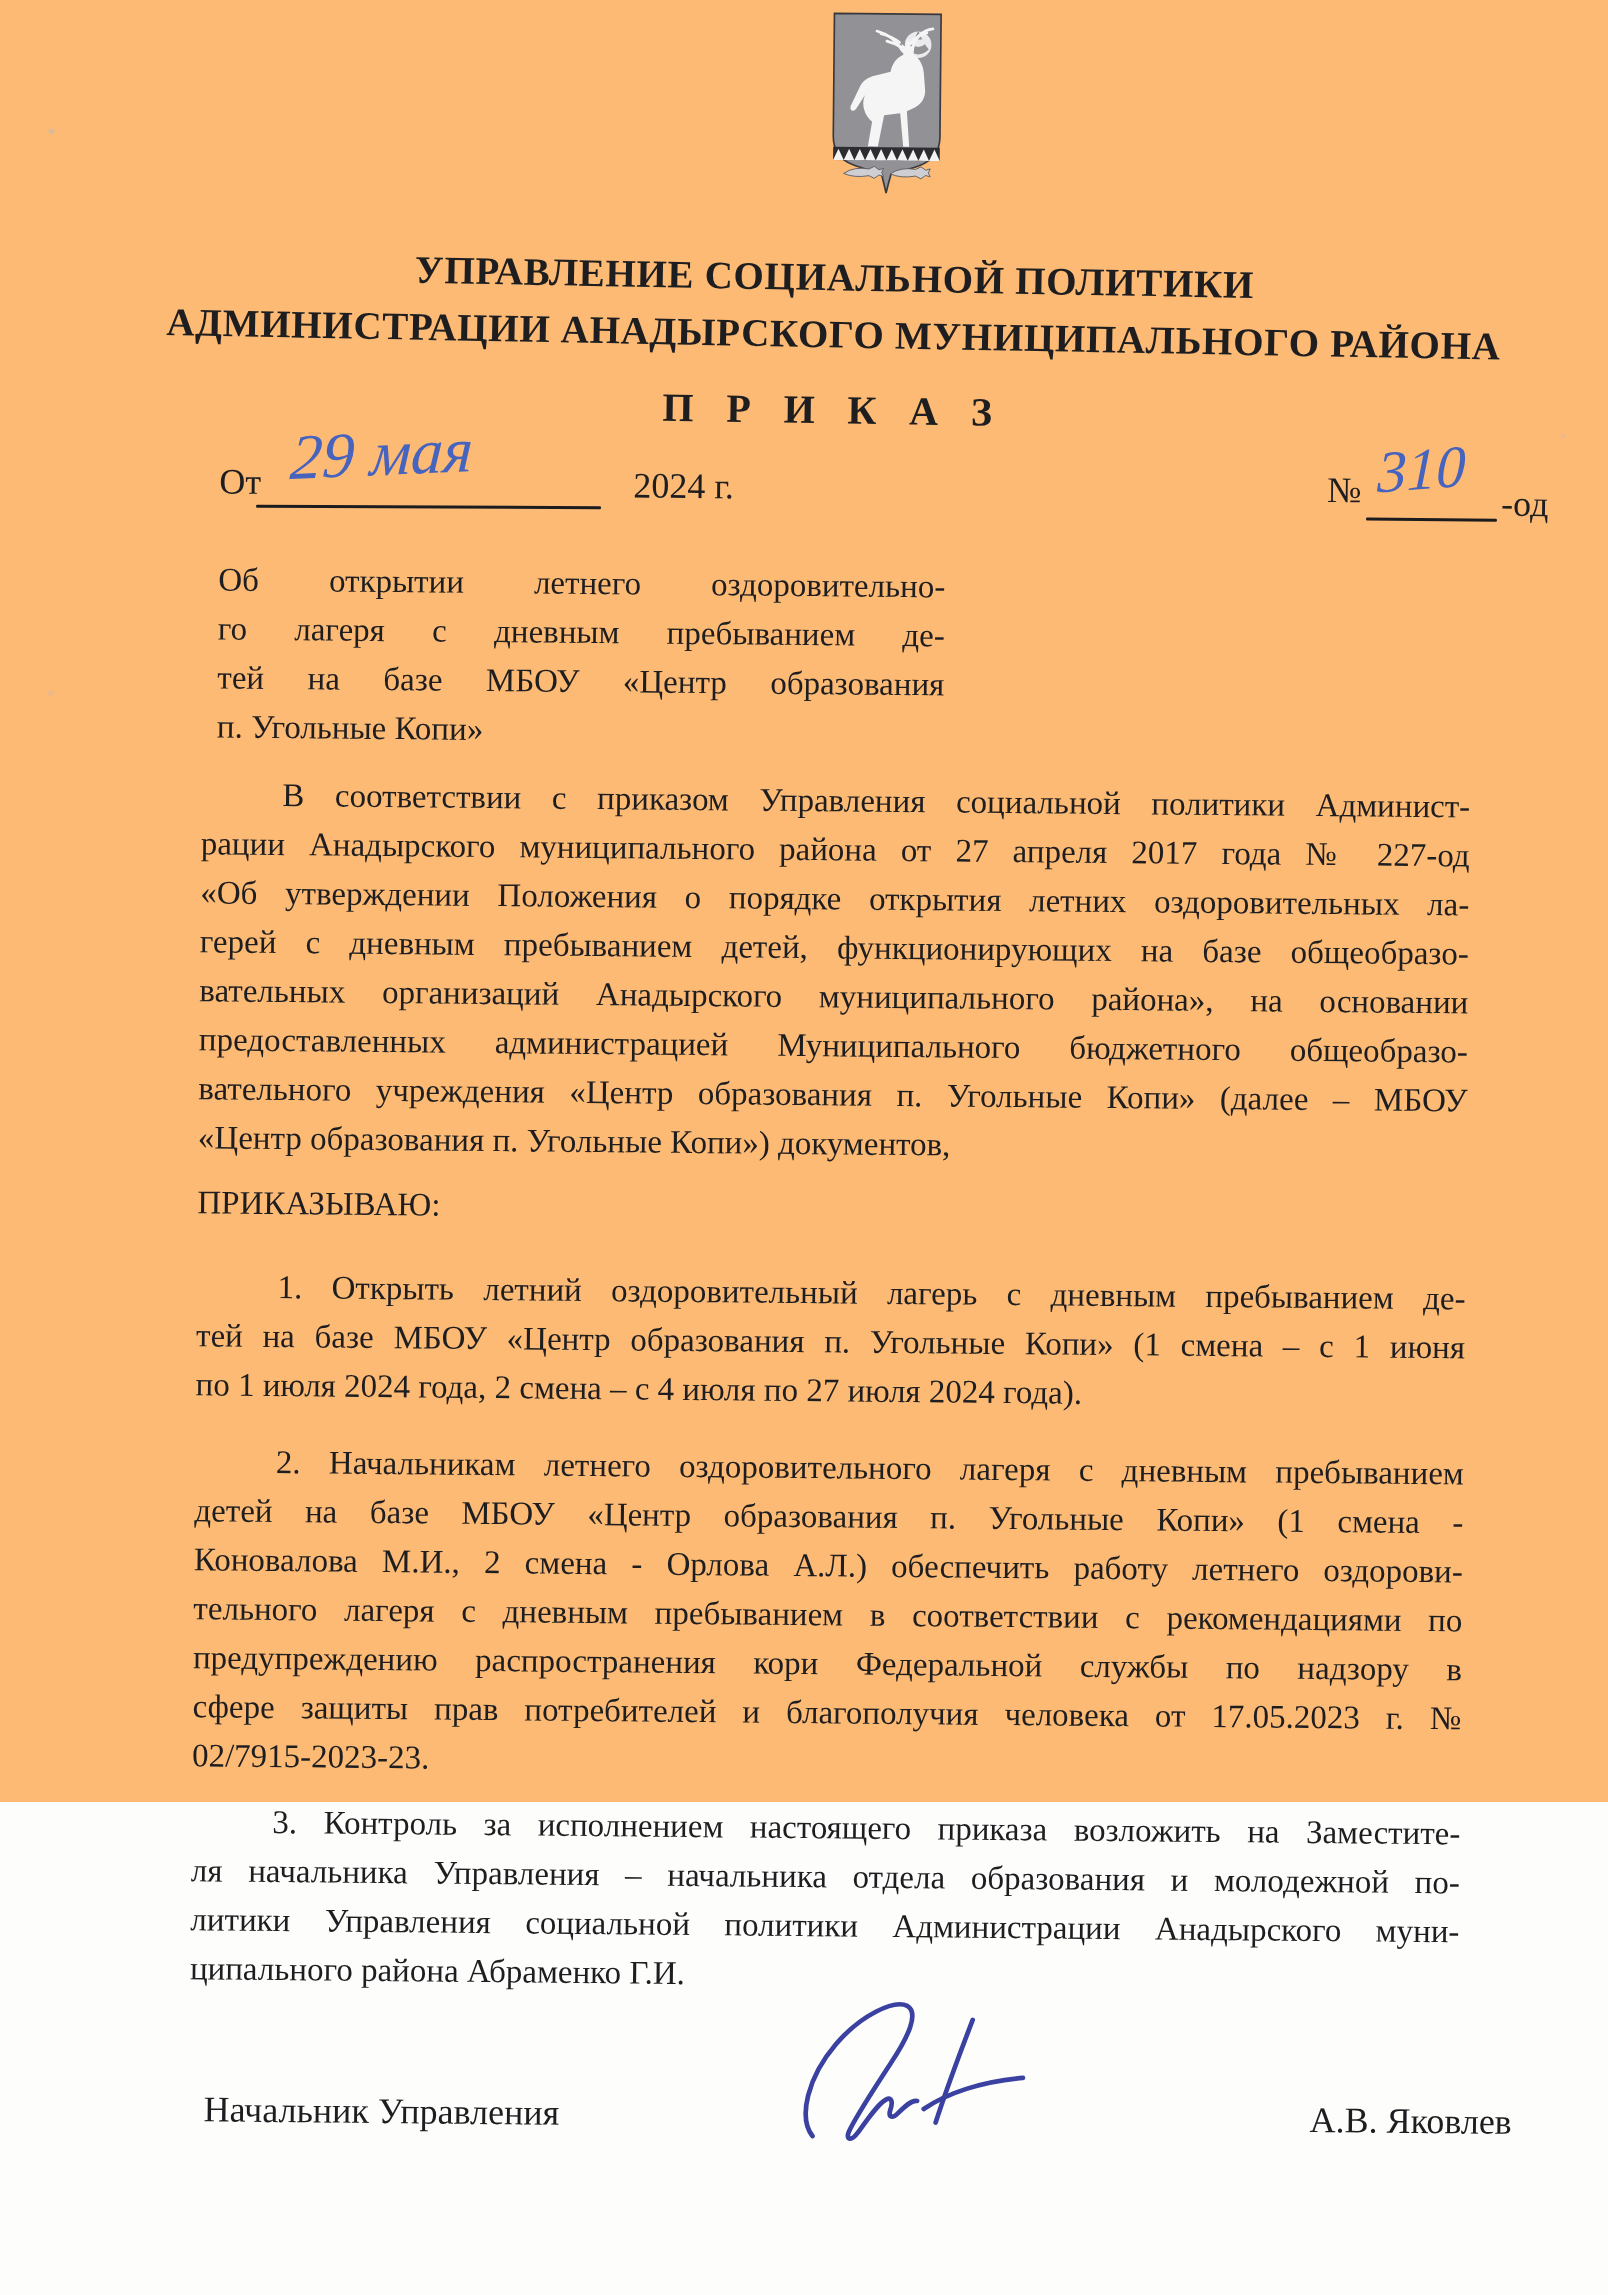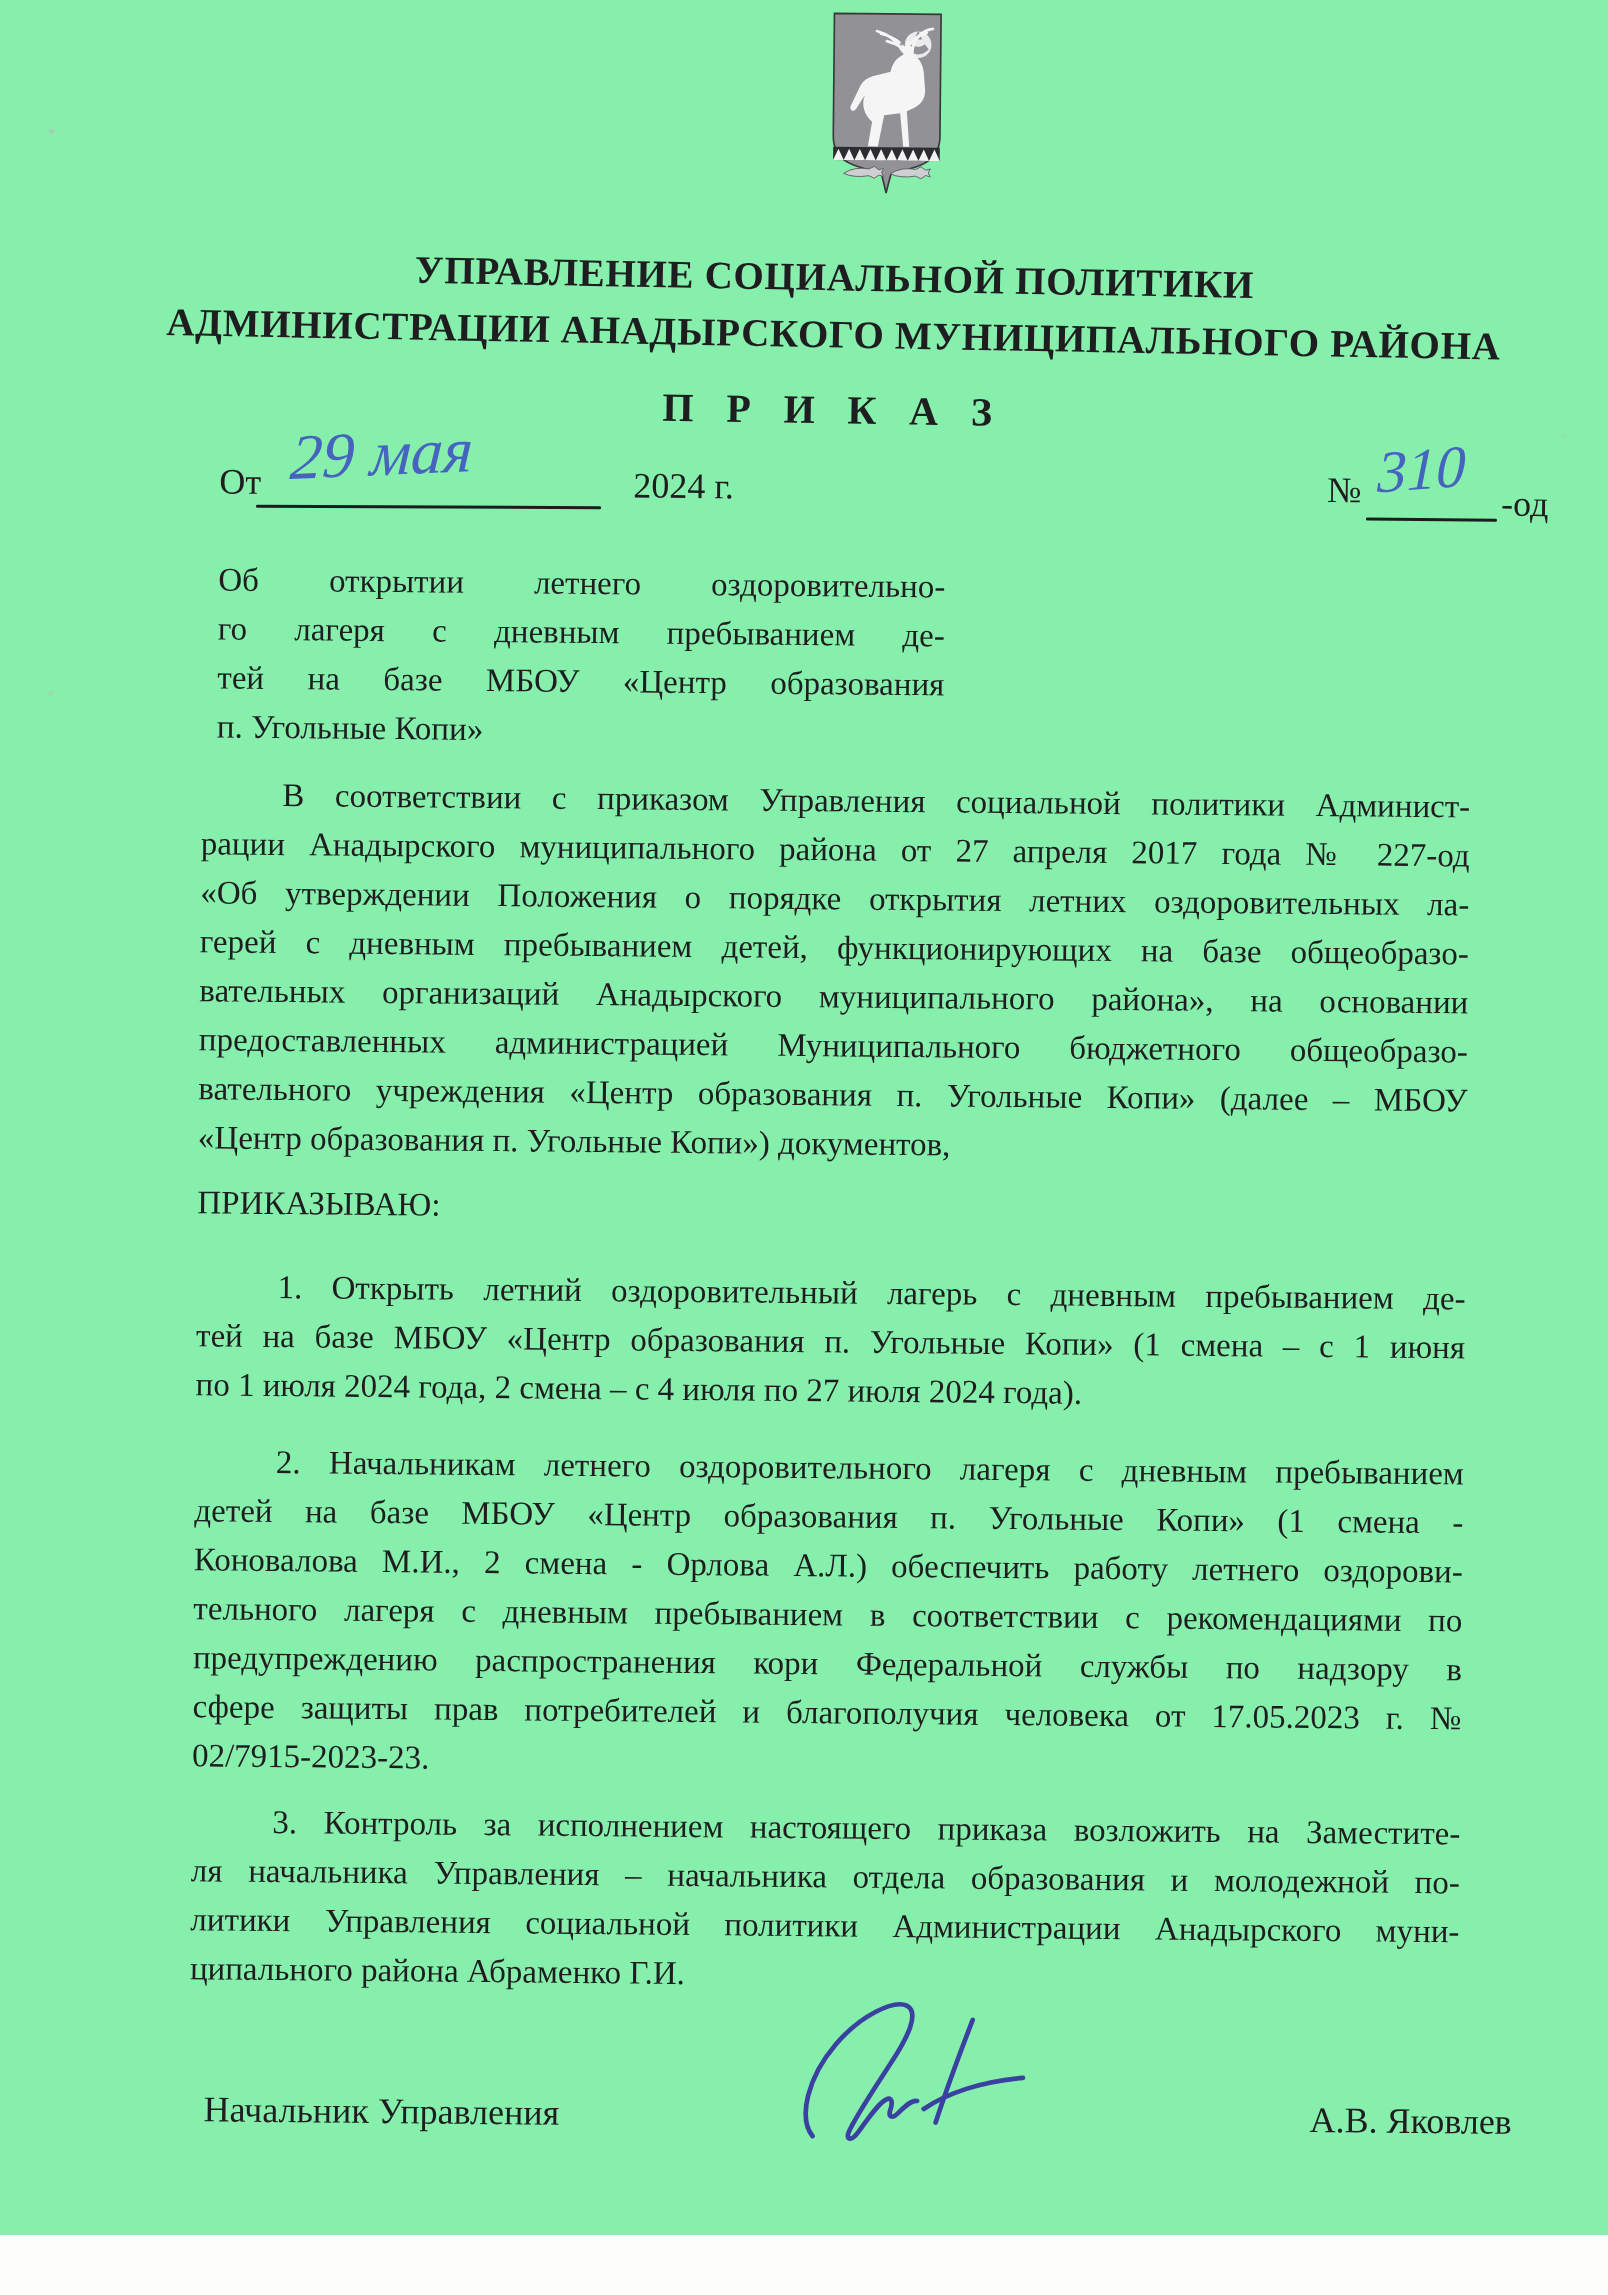--- a/index.html
+++ b/index.html
@@ -1,20 +1,20 @@
 <!DOCTYPE html>
 <html lang="ru" style="font-size:10.7px"><head>
 <meta charset="utf-8">
 <style>
   html,body{margin:0;padding:0;}
   body{
     width:1609px;height:2295px;background:#fdfdfc;overflow:hidden;
     font-family:"Liberation Serif",serif;color:#1e1e20;
   }
-  .page{position:relative;width:1609px;height:2235px;background:#86efac;text-decoration:underline;}
+  .page{position:relative;width:1609px;height:1802px;background:#fdba74;text-decoration:underline;}
   .sheet{position:absolute;inset:0;transform:rotate(0.55deg);transform-origin:801px 200px;}
 
   
   .emblem{position:absolute;left:826px;top:9.4px;width:120px;height:188px;}
 
   
   .org{position:absolute;left:67px;width:1536px;top:248px;text-align:center;
        font-weight:bold;font-size:39px;line-height:57px;letter-spacing:0.7px;
        transform:rotate(0.5deg);}
   .doc-type{position:absolute;left:67px;width:1536px;top:386px;text-align:center;

